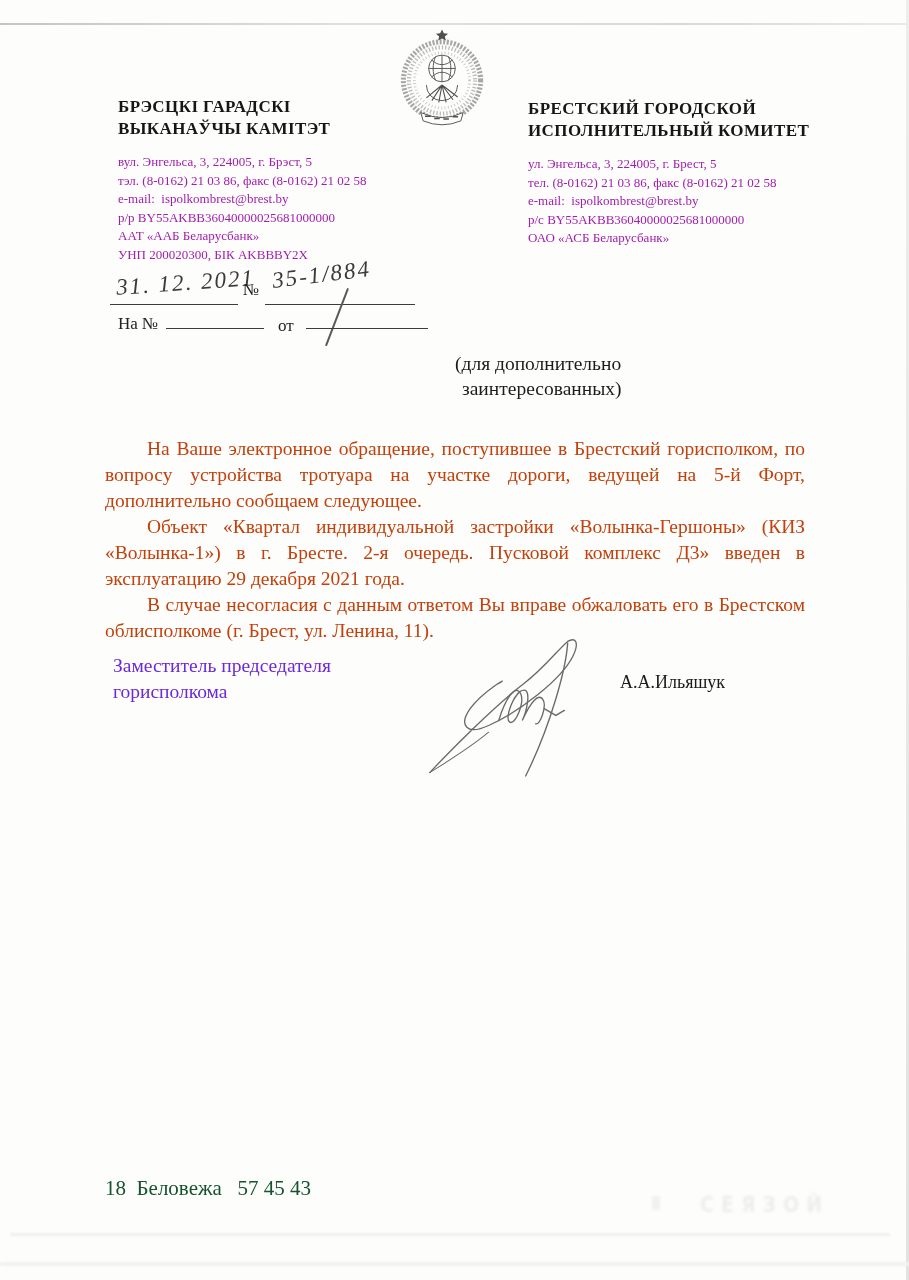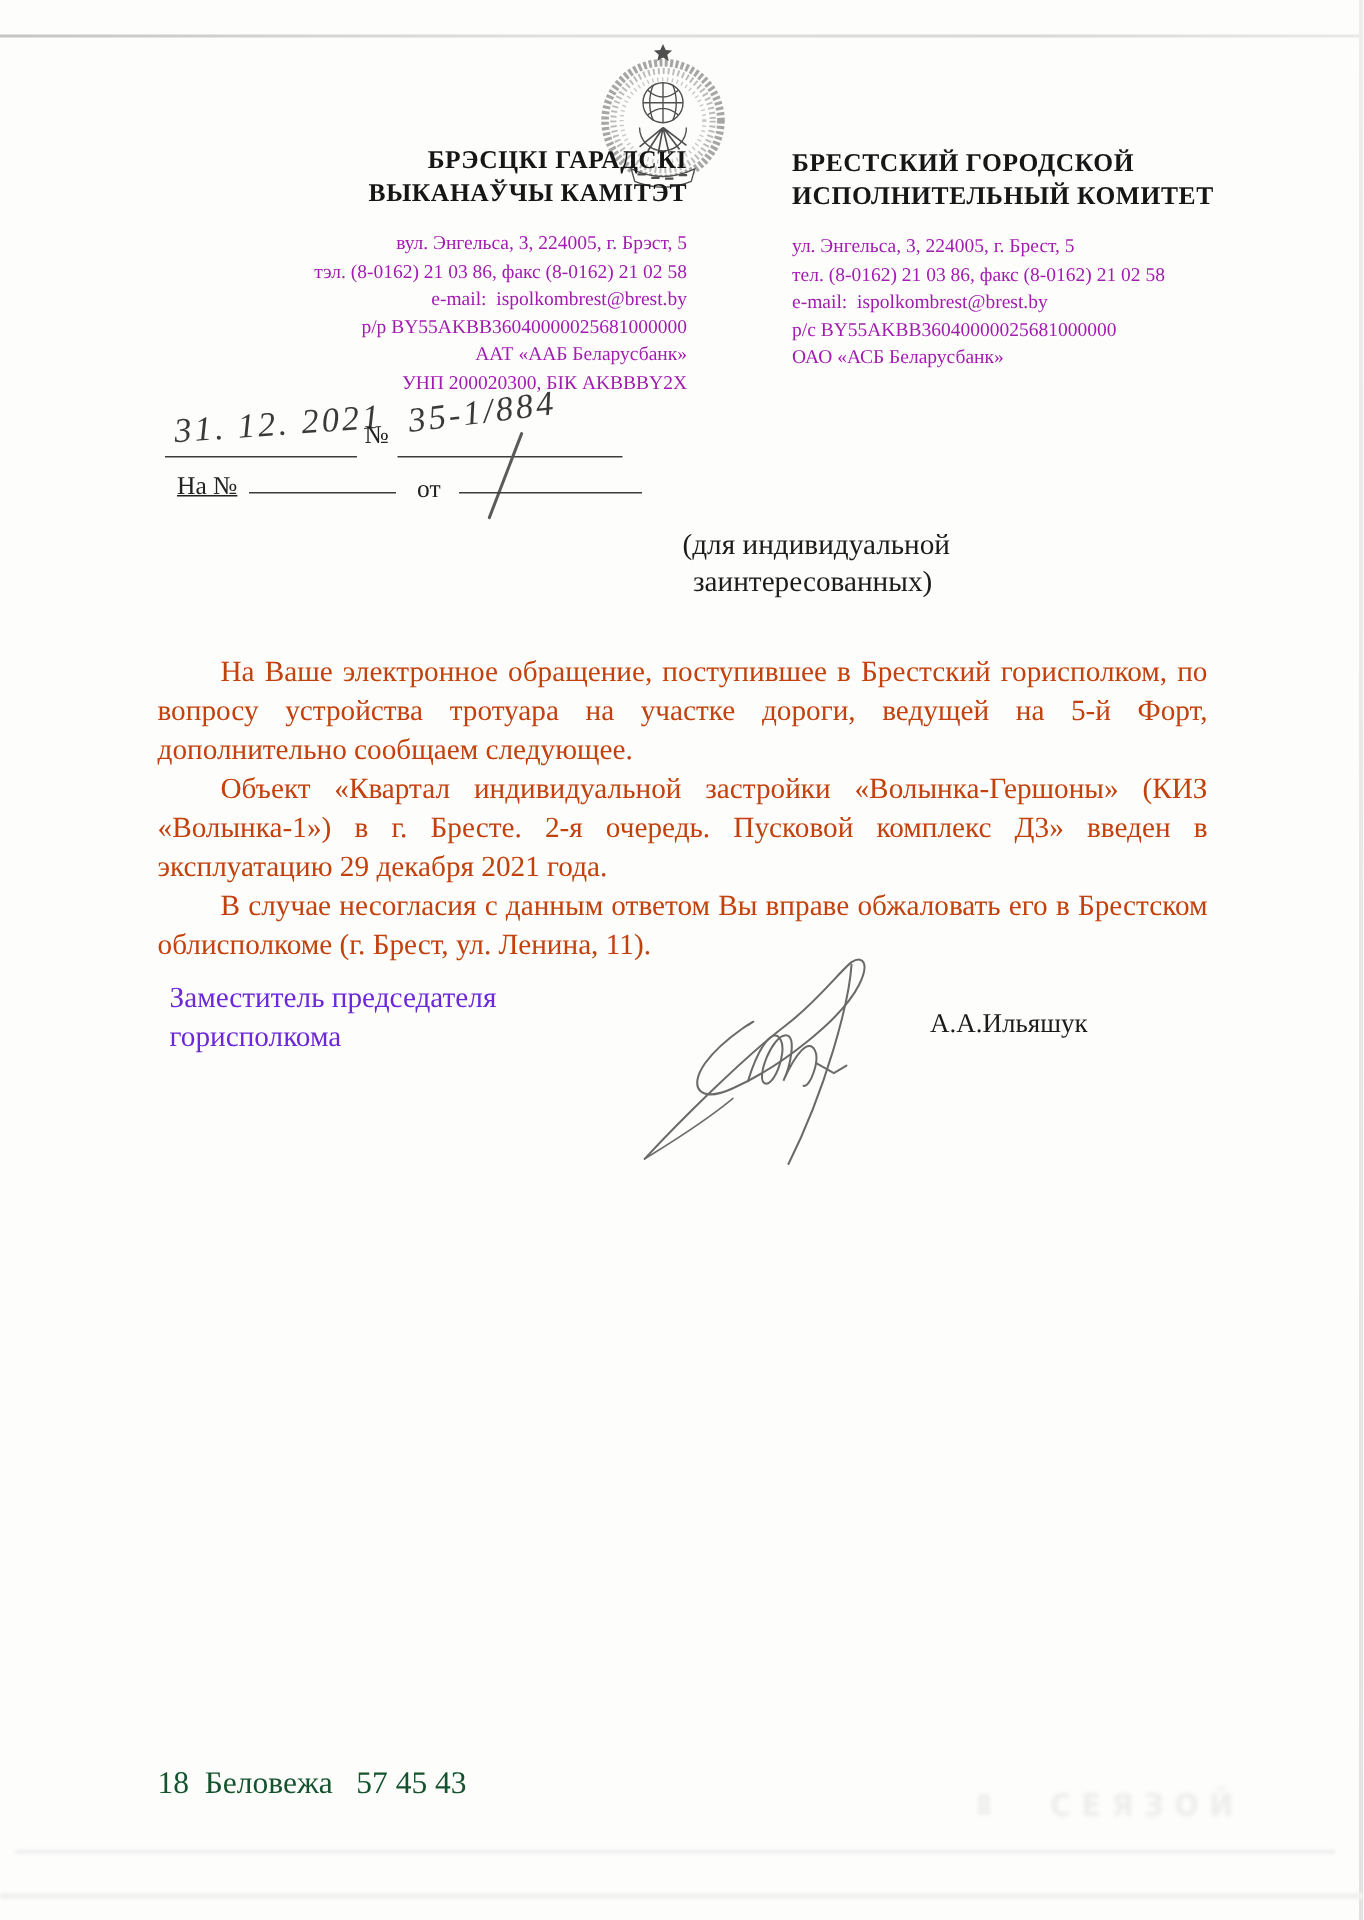--- a/index.html
+++ b/index.html
@@ -25,21 +25,21 @@
   .scan-noise-bottom1 {
     position: absolute; left: 10px; top: 1233px; width: 880px; height: 3px;
     background: #efefef; filter: blur(1px); opacity: .9;
   }
   .scan-noise-bottom2 {
     position: absolute; left: 0px; top: 1262px; width: 909px; height: 4px;
     background: #f1f1ef; filter: blur(1.2px);
   }
   .emblem { position: absolute; left: 396px; top: 28px; width: 92px; height: 96px; }
   .org-block { position: absolute; width: 340px; }
-  .org-left  { left: 118px; top: 96px; text-align: right; }
+  .org-left  { left: 118px; top: 96px; }
   .org-right { left: 528px; top: 98px; }
   .org-title {
     font-weight: bold; font-size: 17px; line-height: 22px; letter-spacing: .4px;
     color: #161616;
   }
   .org-address { margin-top: 13px; font-size: 13px; line-height: 18.5px; color: #a21caf; }
   .org-address div { white-space: pre; }
 
   .ref-area { position: absolute; left: 110px; top: 266px; width: 360px; height: 90px; }
   .hand {
@@ -53,21 +53,21 @@
     position: absolute; left: 162px; top: -4px; transform: rotate(-7deg);
   }
   .ref-underline1 { position: absolute; left: 0px; top: 38px; width: 128px; border-bottom: 1.6px solid #3c3c3c; }
   .ref-underline2 { position: absolute; left: 155px; top: 38px; width: 150px; border-bottom: 1.6px solid #3c3c3c; }
   .ref-num-sign { position: absolute; left: 133px; top: 14px; font-size: 17px; color: #222; }
   .hand-slash-tail {
     position: absolute; left: 226px; top: 20px; width: 1.6px; height: 62px;
     background: #5a5a5a; transform: rotate(21deg); border-radius: 2px;
   }
   .reply-line { position: absolute; left: 118px; top: 314px; width: 360px; font-size: 17px; color: #222; }
-  .reply-label-na { position: absolute; left: 0; top: 0; text-decoration: underline; }
+  .reply-label-na { position: absolute; left: 0; top: 0; }
   .reply-ul1 { position: absolute; left: 48px; top: 14px; width: 98px; border-bottom: 1.4px solid #3c3c3c; }
   .reply-label-ot { position: absolute; left: 160px; top: 2px; }
   .reply-ul2 { position: absolute; left: 188px; top: 14px; width: 122px; border-bottom: 1.4px solid #3c3c3c; }
 
   .recipient-note {
     position: absolute; left: 455px; top: 351px; width: 320px;
     font-size: 19.5px; line-height: 25px; color: #1c1c1c;
   }
   .recipient-note .l2 { padding-left: 7px; }
 
@@ -166,21 +166,21 @@
   </div>
 
   <div class="reply-line">
     <span class="reply-label-na">На №</span>
     <div class="reply-ul1"></div>
     <span class="reply-label-ot">от</span>
     <div class="reply-ul2"></div>
   </div>
 
   <div class="recipient-note">
-    <div class="l1">(для индивидуальной</div>
+    <div class="l1">(для дополнительно</div>
     <div class="l2">заинтересованных)</div>
   </div>
 
   <div class="body-text">
     <p>На Ваше электронное обращение, поступившее в Брестский горисполком, по вопросу устройства тротуара на участке дороги, ведущей на 5-й Форт, дополнительно сообщаем следующее.</p>
     <p>Объект «Квартал индивидуальной застройки «Волынка-Гершоны» (КИЗ «Волынка-1»)  в г. Бресте. 2-я очередь. Пусковой комплекс Д3» введен в эксплуатацию 29 декабря 2021 года.</p>
     <p>В случае несогласия с данным ответом Вы вправе обжаловать его в Брестском облисполкоме (г. Брест, ул. Ленина, 11).</p>
   </div>
 
   <div class="sig-position">

